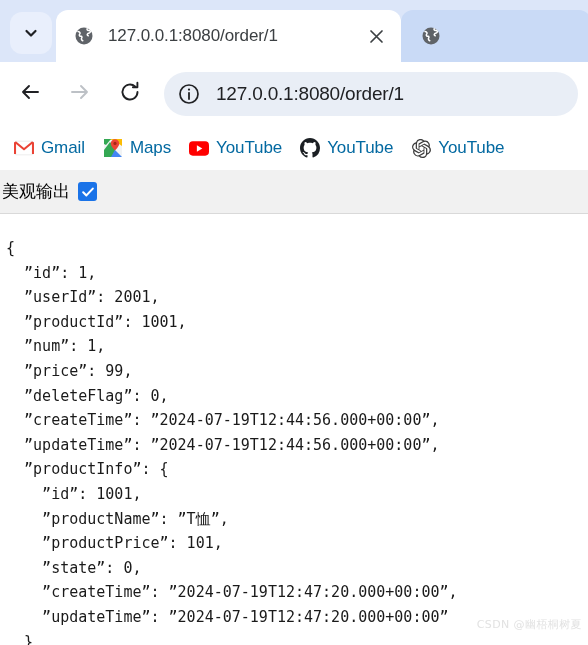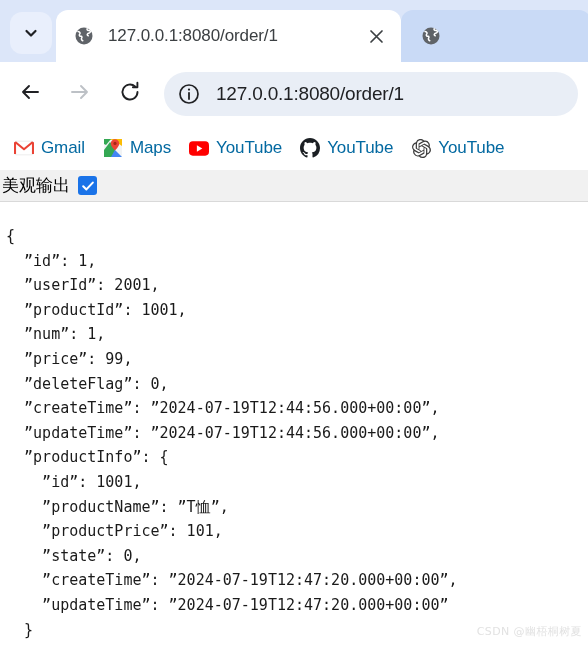--- a/index.html
+++ b/index.html
@@ -173,21 +173,21 @@
   }
 
   
   .page {
     position: relative;
     height: calc(645px - 62px - 64px - 44px);
     background: #ffffff;
     overflow: hidden;
   }
   .pretty-bar {
-    height: 32px;
+    height: 44px;
     background: #f1f1f1;
     border-bottom: 1px solid #d9d9d9;
     display: flex;
     align-items: center;
     padding-left: 2px;
     box-sizing: border-box;
   }
   .pretty-label {
     font-size: 17px;
     color: #000000;
@@ -212,21 +212,21 @@
     font-size: 15px;
     line-height: 24.6px;
     color: #1a1a1a;
     white-space: pre;
     letter-spacing: 0px;
   }
 
   .watermark {
     position: absolute;
     right: 6px;
-    bottom: 6px;
+    bottom: 13px;
     font-size: 11px;
     color: #e2e2e2;
     font-family: "DejaVu Sans", sans-serif;
     letter-spacing: 0.4px;
     user-select: none;
   }
 </style>
 </head>
 <body>
 

